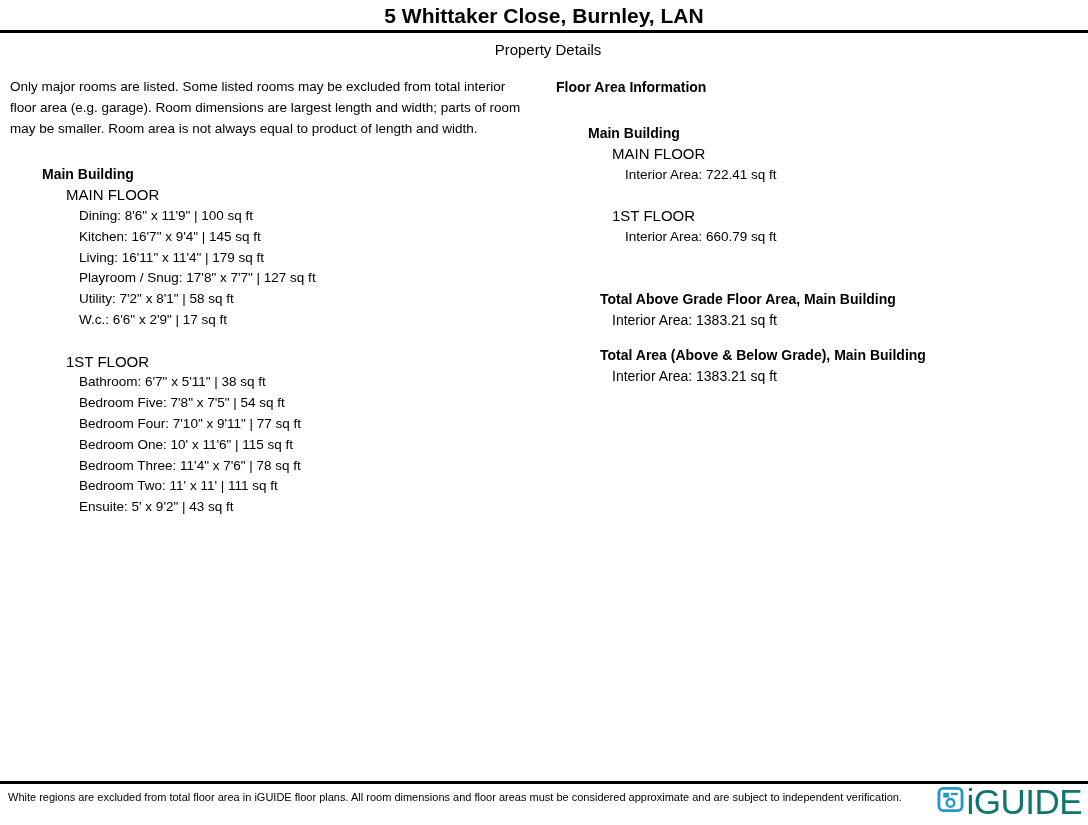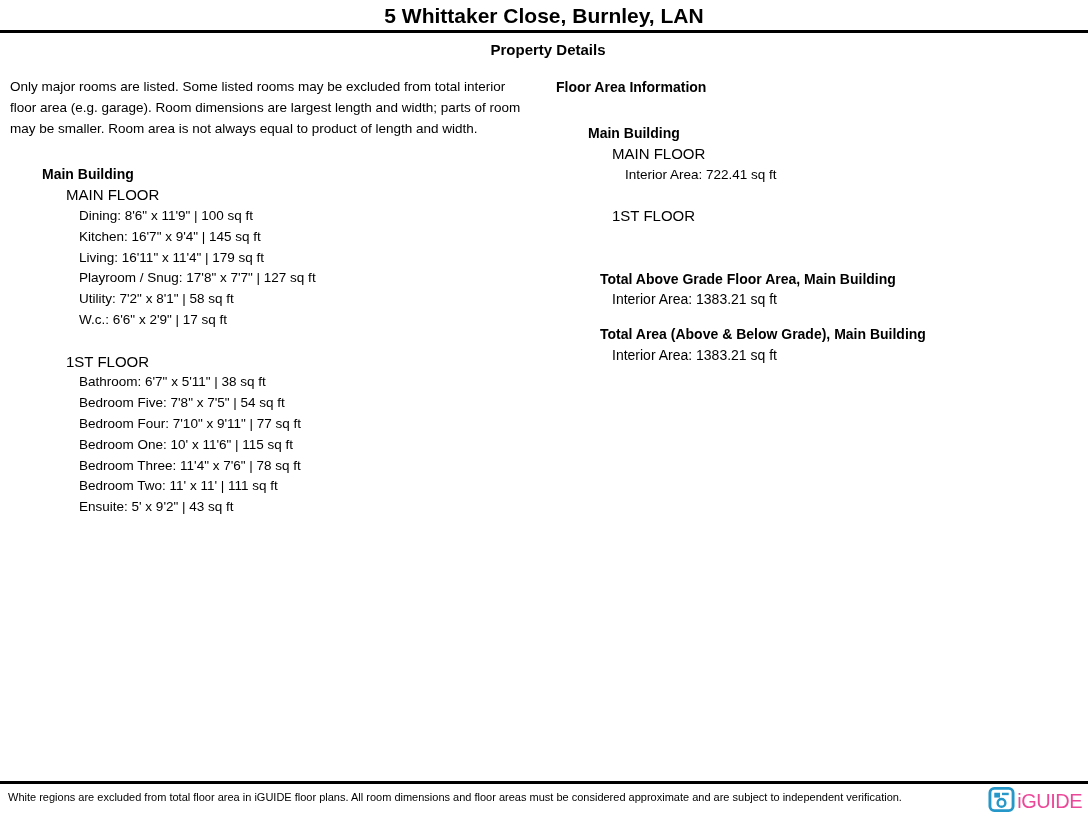--- a/index.html
+++ b/index.html
@@ -16,21 +16,21 @@
   .page-title {
     margin: 0; padding-top: 1px;
     text-align: center;
     font-size: 21px; font-weight: bold;
     line-height: 29px;
   }
   .header-rule { height: 3px; background: #000; width: 1088px; }
   .page-subtitle {
     margin: 8px 0 0 8px;
     text-align: center;
-    font-size: 15px; font-weight: bold;
+    font-size: 15px; font-weight: normal;
     line-height: 18px;
   }
   
   .columns { display: flex; margin-top: 18px; }
   .col { width: 544px; position: relative; }
   .col-left  { padding-left: 10px; padding-right: 19px; }
   .col-right { padding-left: 12px; padding-right: 8px; }
   .section-heading {
     margin: 0;
     font-size: 14px; font-weight: bold;
@@ -75,22 +75,22 @@
   .disclaimer {
     position: absolute; left: 8px; top: 791px;
     font-size: 11px; line-height: 13px;
     width: 900px;
   }
   .logo {
     position: absolute; right: 6px; top: 786px;
     display: flex; align-items: center; gap: 2px;
   }
   .logo-text {
-    font-size: 20px; line-height: 27px;
-    color: #ec4899;
+    font-size: 35px; line-height: 27px;
+    color: #0f766e;
     letter-spacing: -0.5px;
   }
 </style>
 </head>
 <body>
 
 <div class="page">
 
   <header>
     <h1 class="page-title">5 Whittaker Close, Burnley, LAN</h1>
@@ -135,20 +135,21 @@
       <div class="building">
         <div class="building-name">Main Building</div>
 
         <div class="floor">
           <div class="floor-name">MAIN FLOOR</div>
           <div class="interior-line">Interior Area: 722.41 sq ft</div>
         </div>
 
         <div class="floor floor-gap">
           <div class="floor-name">1ST FLOOR</div>
+          <div class="interior-line">Interior Area: 660.79 sq ft</div>
         </div>
       </div>
 
       <div class="total total-first">
         <div class="total-label">Total Above Grade Floor Area, Main Building</div>
         <div class="total-interior">Interior Area: 1383.21 sq ft</div>
       </div>
 
       <div class="total">
         <div class="total-label">Total Area (Above &amp; Below Grade), Main Building</div>

